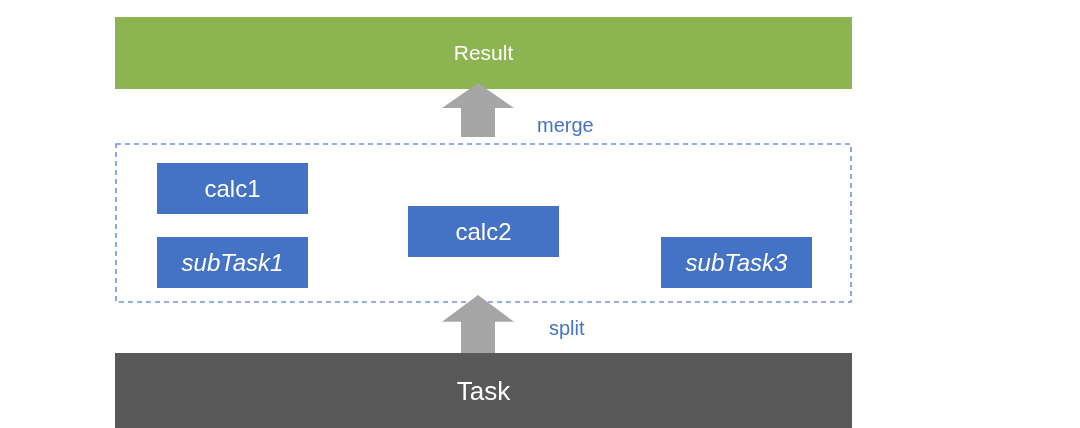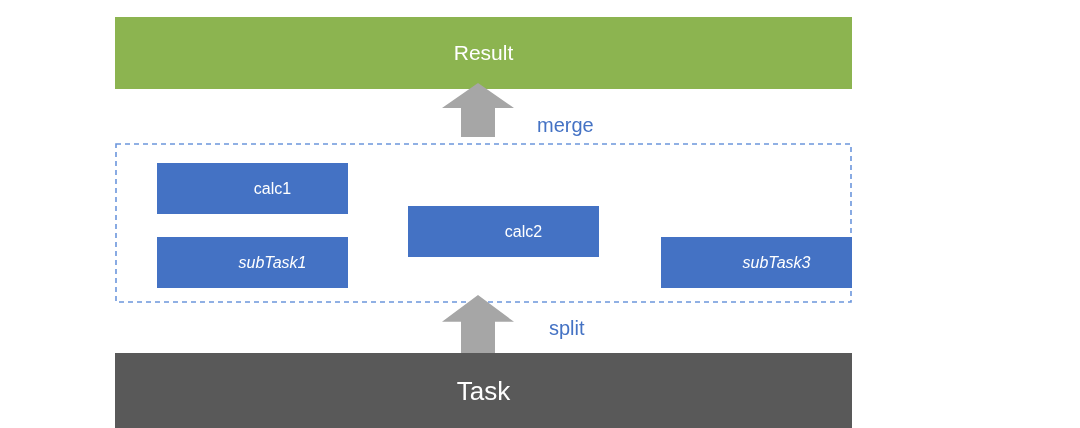--- a/index.html
+++ b/index.html
@@ -38,25 +38,24 @@
     top: 143px;
     width: 737px;
     height: 160px;
   }
   .node {
     position: absolute;
     width: 151px;
     height: 51px;
     background: #4472C4;
     color: #ffffff;
-    font-size: 16px;
+    font-size: 24px;
     display: flex;
     align-items: center;
     justify-content: center;
-    padding-left: 40px;
   }
   .col-1 { left: 157px; }
   .col-2 { left: 408px; margin-top: 43px; }
   .col-3 { left: 661px; }
   .row-calc { top: 163px; }
   .row-sub  { top: 237px; font-style: italic; }
   .arrow {
     position: absolute;
     width: 72px;
     height: 54px;

